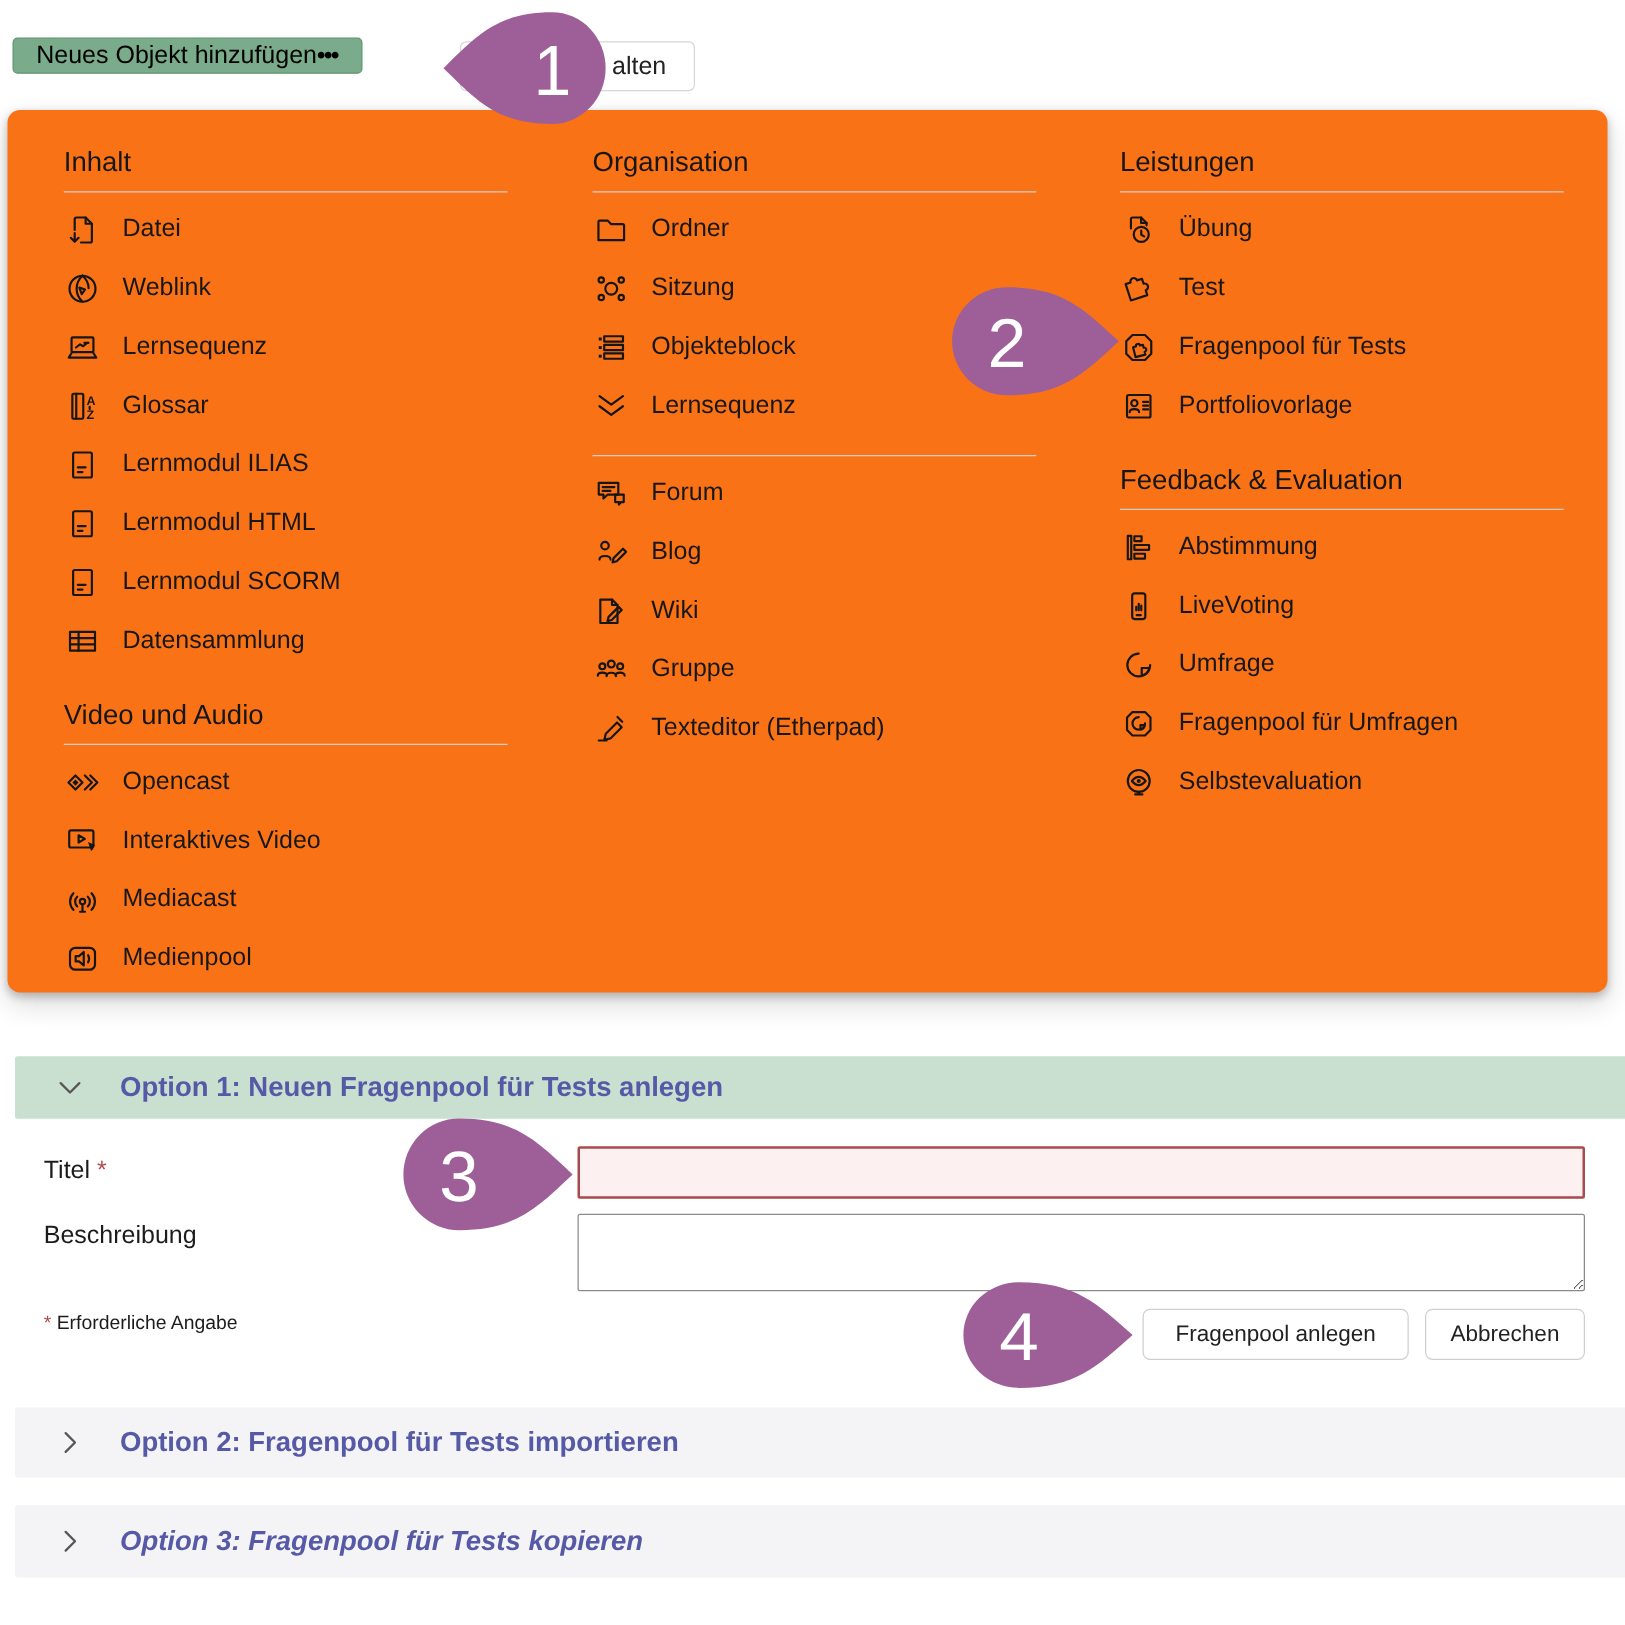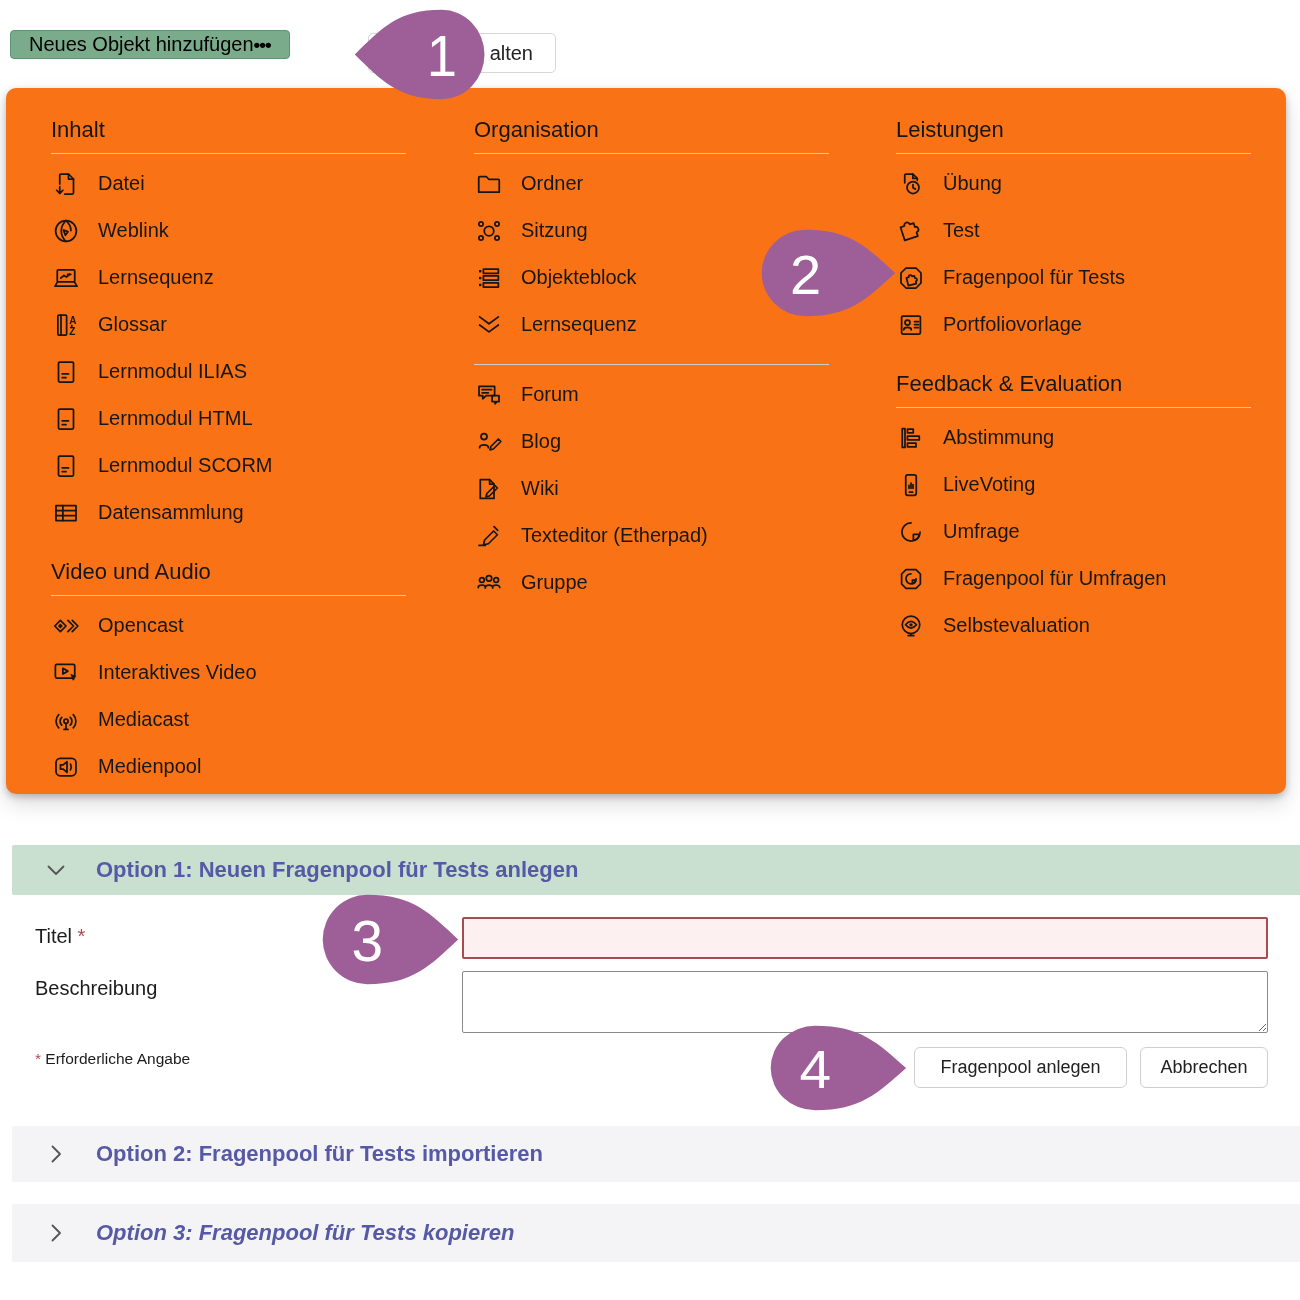--- a/index.html
+++ b/index.html
@@ -298,37 +298,37 @@
               <path d="M5 4.5h7.5L16 8v11.5H5z"></path>
               <path d="M12.5 4.5V8H16"></path>
               <path d="M10.3 15.6l6.4-6.4 2 2-6.4 6.4-2.7.7z"></path>
             </svg>
           </span>
           <span>Wiki</span>
         </div>
         <div class="menu-item">
           <span class="micon">
             <svg viewBox="0 0 24 24">
-              <path d="M16 4.5l3 3"></path>
-              <path d="M8.5 15.2l7.2-7.2 3 3-7.2 7.2-3.9.9z"></path>
-              <path d="M4 19.5h5"></path>
-            </svg>
-          </span>
-          <span>Texteditor (Etherpad)</span>
-        </div>
-        <div class="menu-item">
-          <span class="micon">
-            <svg viewBox="0 0 24 24">
               <circle cx="6.3" cy="9.6" r="1.9"></circle>
               <circle cx="12" cy="8.2" r="2.2"></circle>
               <circle cx="17.7" cy="9.6" r="1.9"></circle>
               <path d="M3.4 15.6c0-2.5 5.8-2.5 5.8 0M9 16c0-3 6-3 6 0M14.8 15.6c0-2.5 5.8-2.5 5.8 0"></path>
             </svg>
           </span>
           <span>Gruppe</span>
+        </div>
+        <div class="menu-item">
+          <span class="micon">
+            <svg viewBox="0 0 24 24">
+              <path d="M16 4.5l3 3"></path>
+              <path d="M8.5 15.2l7.2-7.2 3 3-7.2 7.2-3.9.9z"></path>
+              <path d="M4 19.5h5"></path>
+            </svg>
+          </span>
+          <span>Texteditor (Etherpad)</span>
         </div>
       </div>
     </div>
   <div class="menu-col" data-col="2">
       <div class="menu-section">
         <h3>Leistungen</h3>
         <div class="rule"></div>
         <div class="menu-item">
           <span class="micon">
             <svg viewBox="0 0 24 24">

